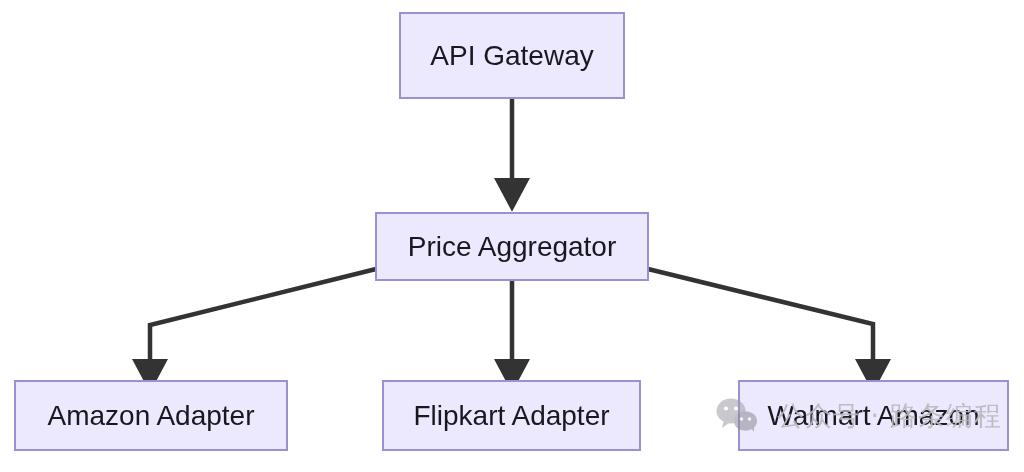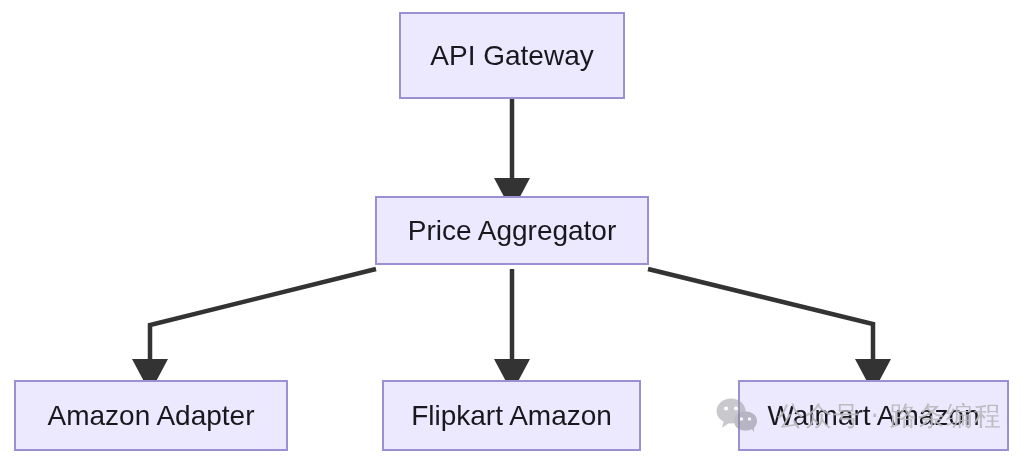--- a/index.html
+++ b/index.html
@@ -39,21 +39,21 @@
     font-family: "Liberation Sans", sans-serif;
     font-weight: 400;
     line-height: 1;
     white-space: nowrap;
     z-index: 2;
   }
   .node-label {
     pointer-events: none;
   }
   #node-api-gateway { left: 399px; top: 12px; width: 226px; height: 87px; }
-  #node-price-aggregator { left: 375px; top: 196px; width: 274px; height: 69px; }
+  #node-price-aggregator { left: 375px; top: 212px; width: 274px; height: 69px; }
   #node-amazon-adapter { left: 14px; top: 380px; width: 274px; height: 71px; text-align: center; }
   #node-flipkart-adapter { left: 382px; top: 380px; width: 259px; height: 71px; }
   #node-walmart-adapter { left: 738px; top: 380px; width: 271px; height: 71px; }
 
   #watermark {
     position: absolute;
     left: 716px;
     top: 398px;
     display: flex;
     align-items: center;
@@ -103,21 +103,21 @@
 
   <div class="node" id="node-price-aggregator">
     <span class="node-label">Price Aggregator</span>
   </div>
 
   <div class="node" id="node-amazon-adapter">
     <span class="node-label">Amazon Adapter</span>
   </div>
 
   <div class="node" id="node-flipkart-adapter">
-    <span class="node-label">Flipkart Amazon</span>
+    <span class="node-label">Flipkart Adapter</span>
   </div>
 
   <div class="node" id="node-walmart-adapter">
     <span class="node-label">Walmart Amazon</span>
   </div>
 
   <div id="watermark">
     <svg class="wm-icon" viewBox="0 0 42 34" xmlns="http://www.w3.org/2000/svg">
       <ellipse cx="15" cy="13" rx="14.5" ry="12.5" fill="#9e9ea6"></ellipse>
       <path d="M8,22 L6,30 L13,25 z" fill="#9e9ea6"></path>

